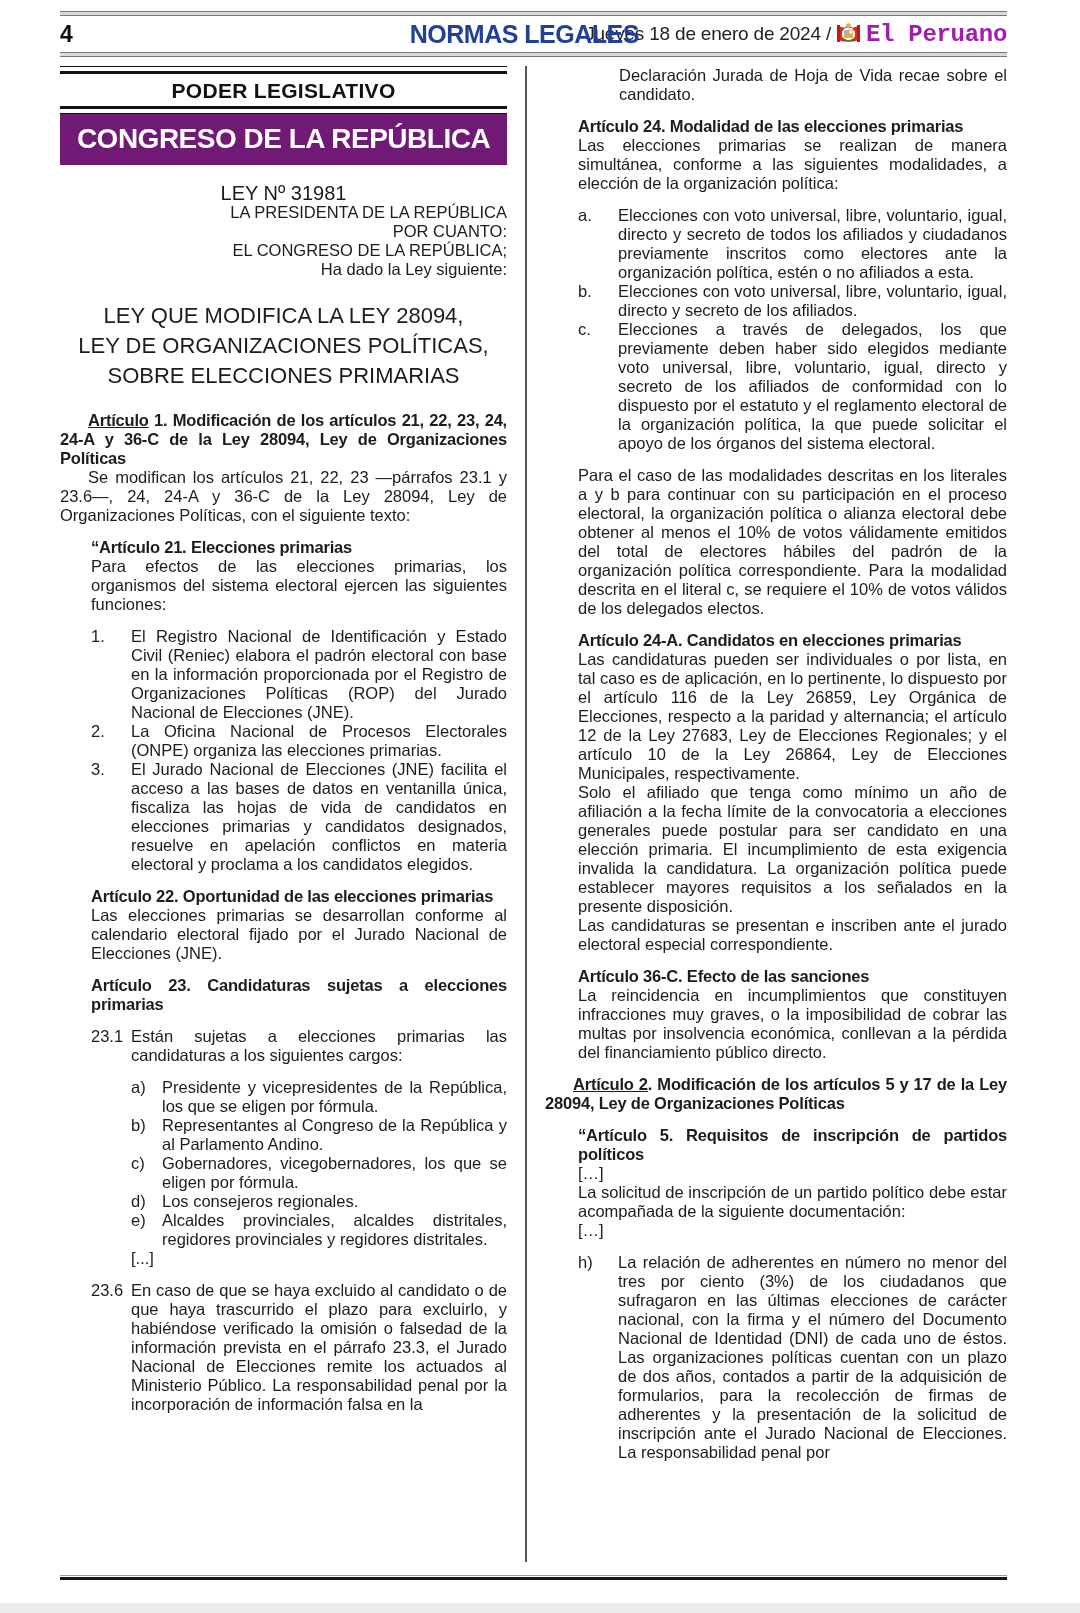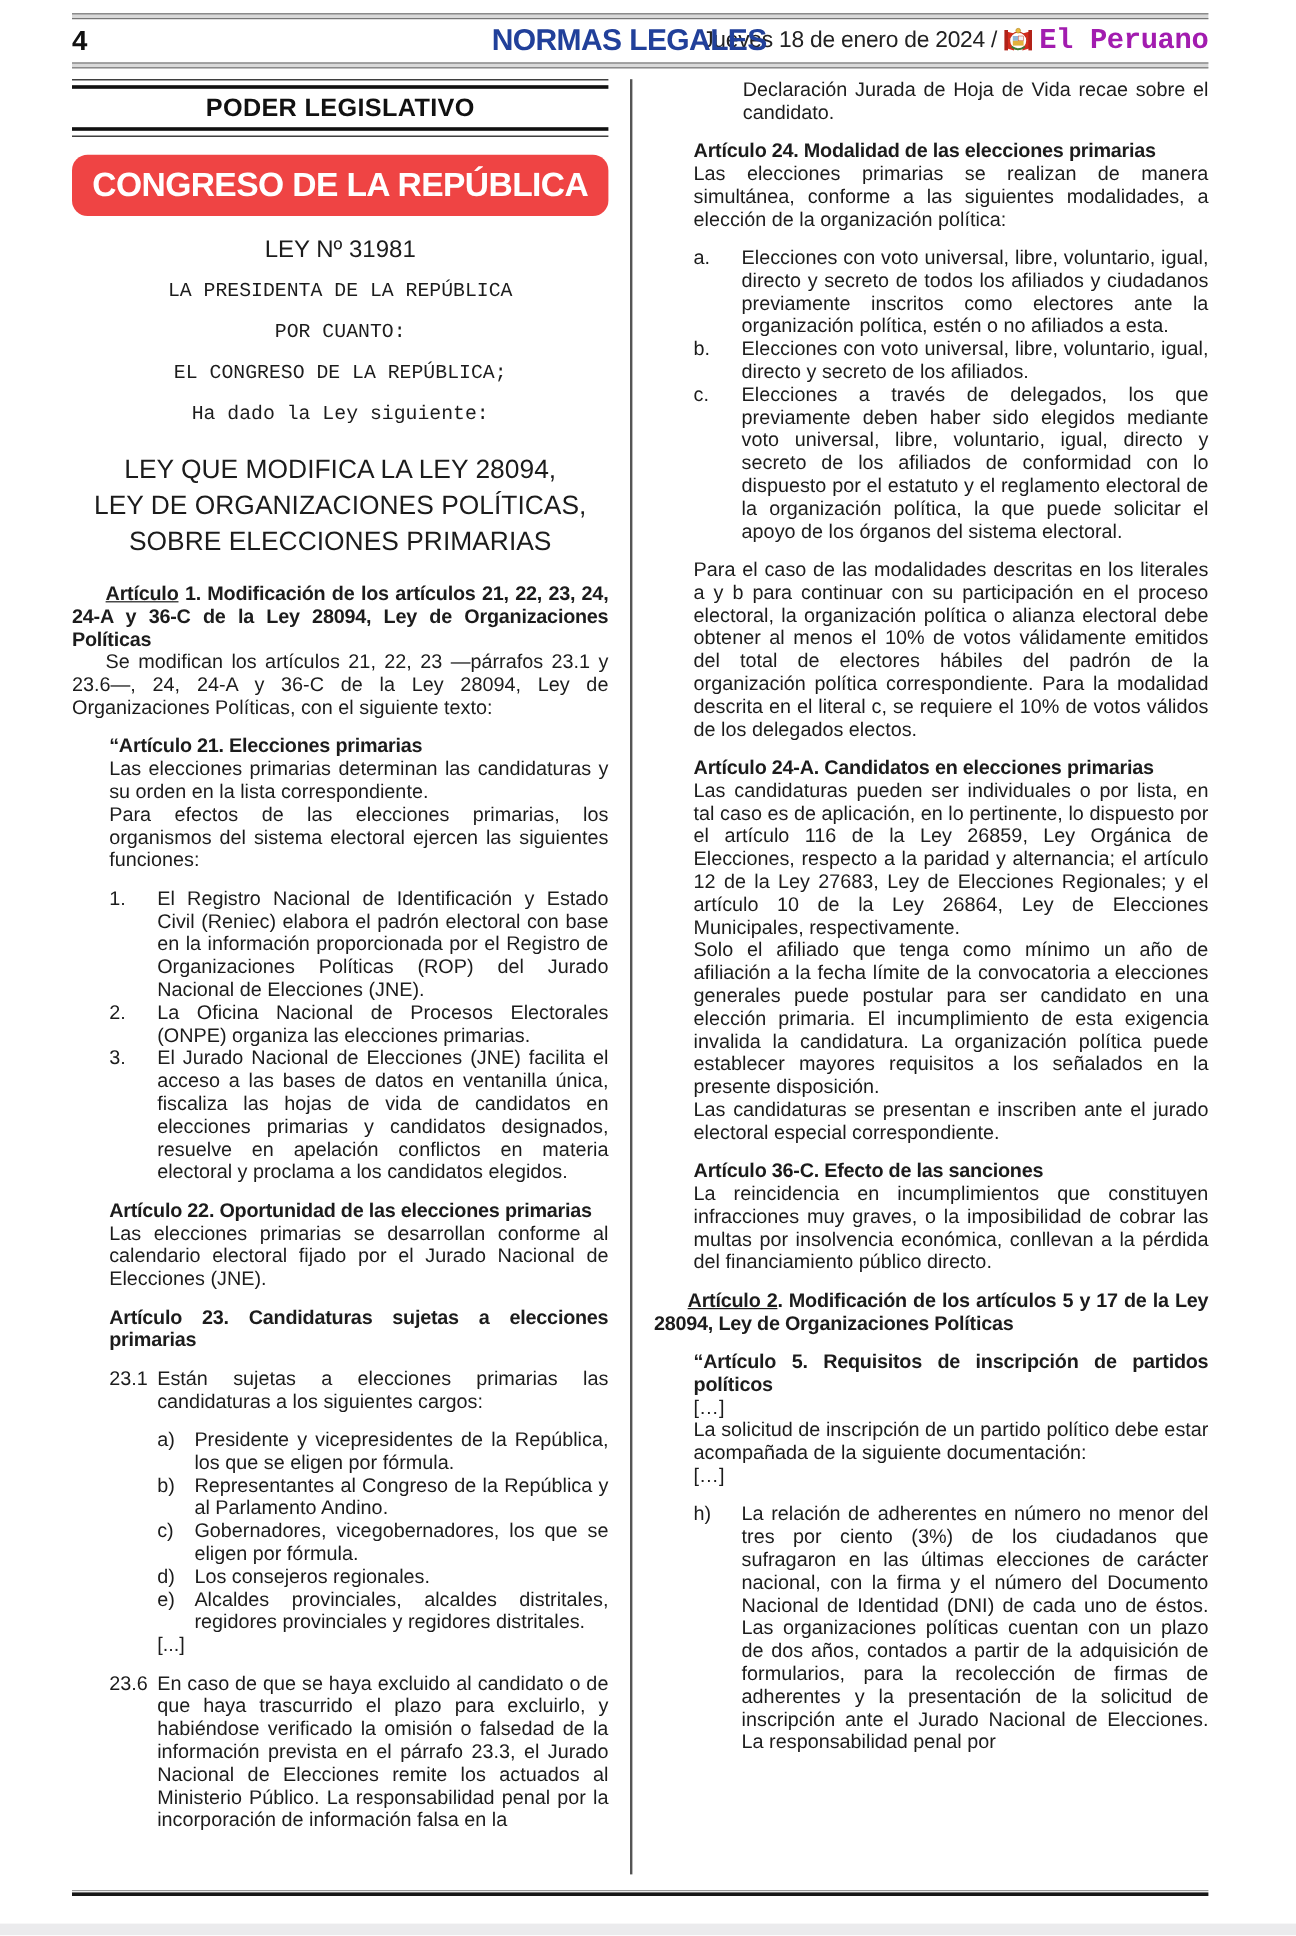--- a/index.html
+++ b/index.html
@@ -48,26 +48,26 @@
   .li .tx { flex:1; text-align:justify; }
   .li.letters { margin-left:40px; }
   .li.letters .mk { flex:0 0 31px; }
   .deep { margin-left:74px; }
   
   .oxford-a { border-top:1.5px solid #111; height:4px; border-bottom:3.5px solid #111; }
   .oxford-b { border-top:3.5px solid #111; height:4px; border-bottom:1.5px solid #111; }
   .kicker { text-align:center; font-size:21px; font-weight:bold; letter-spacing:0.3px;
             padding:7px 0 6px 0; color:#111; }
   .banner {
-    margin-top:15px; background:#ef4444; color:#fff;
+    background:#701a75; color:#fff;
     font-size:28px; font-weight:bold; text-align:center;
-    letter-spacing:-0.5px; padding:9px 0 10px 0;border-radius:13px;
+    letter-spacing:-0.5px; padding:9px 0 10px 0;
   }
   .law-number { text-align:center; font-size:20px; font-weight:normal; margin-top:19px; }
-  .preamble { margin-top:15px; text-align:center;font-family:Liberation Mono, monospace; }
+  .preamble { text-align:right; }
   .law-title { text-align:center; font-weight:normal; font-size:22px; line-height:30px; margin-top:22px; }
   .first-art { margin-top:20px; }
   
   .bottom-rule {
     position:absolute; left:60px; width:947px; top:1575px;
     border-top:1px solid #999; height:1px; border-bottom:3px solid #161616;
   }
   .bottom-strip { position:absolute; left:0; bottom:0; width:1080px; height:10px; background:#ebebed; }
 </style>
 </head>
@@ -120,21 +120,20 @@
         <div>LEY QUE MODIFICA LA LEY 28094,</div>
         <div>LEY DE ORGANIZACIONES POLÍTICAS,</div>
         <div>SOBRE ELECCIONES PRIMARIAS</div>
       </div>
 
       <p class="art-h find first-art"><span class="u">Artículo</span><span> 1. Modificación de los artículos 21, 22, 23, 24, 24-A y 36-C de la Ley 28094, Ley de Organizaciones Políticas</span></p>
       <p class="find">Se modifican los artículos 21, 22, 23 —párrafos 23.1 y 23.6—, 24, 24-A y 36-C de la Ley 28094, Ley de Organizaciones Políticas, con el siguiente texto:</p>
 
       <div class="quote">
         <p class="art-h gap">“Artículo 21. Elecciones primarias</p>
-        <p>Las elecciones primarias determinan las candidaturas y su orden en la lista correspondiente.</p>
         <p>Para efectos de las elecciones primarias, los organismos del sistema electoral ejercen las siguientes funciones:</p>
 
         <div class="li gap">
           <span class="mk">1.</span>
           <span class="tx">El Registro Nacional de Identificación y Estado Civil (Reniec) elabora el padrón electoral con base en la información proporcionada por el Registro de Organizaciones Políticas (ROP) del Jurado Nacional de Elecciones (JNE).</span>
         </div>
         <div class="li">
           <span class="mk">2.</span>
           <span class="tx">La Oficina Nacional de Procesos Electorales (ONPE) organiza las elecciones primarias.</span>
         </div>

